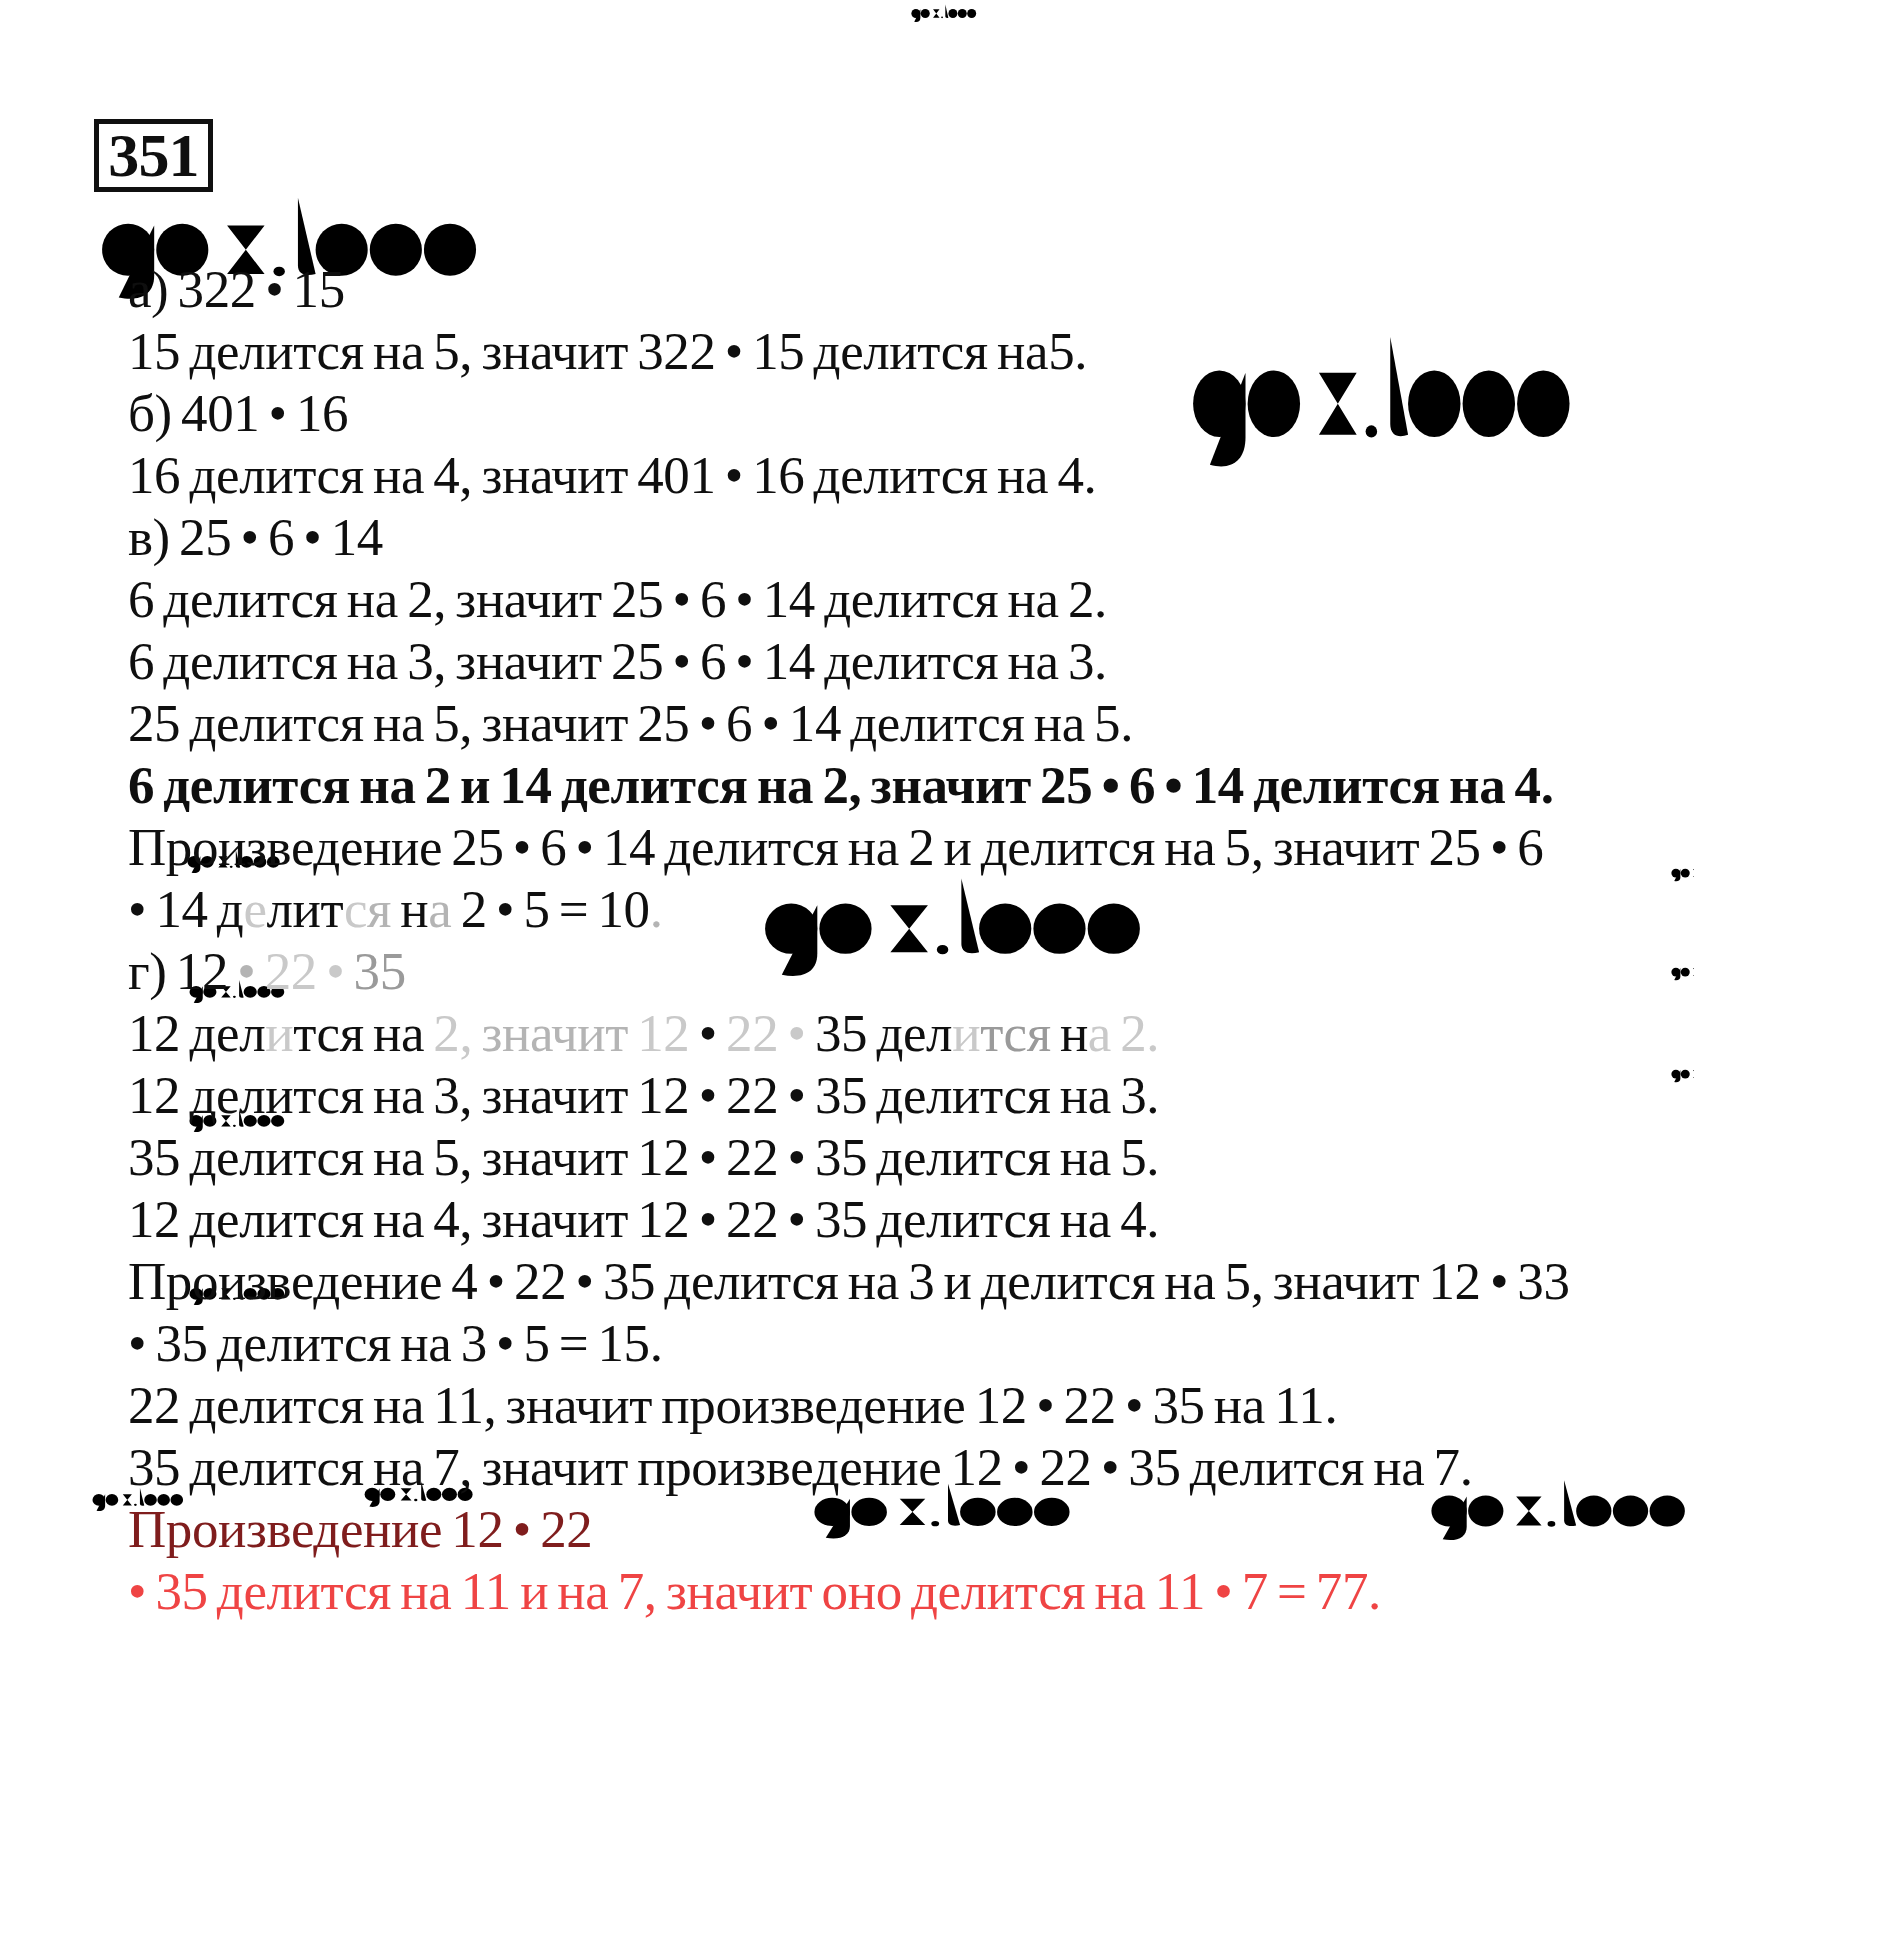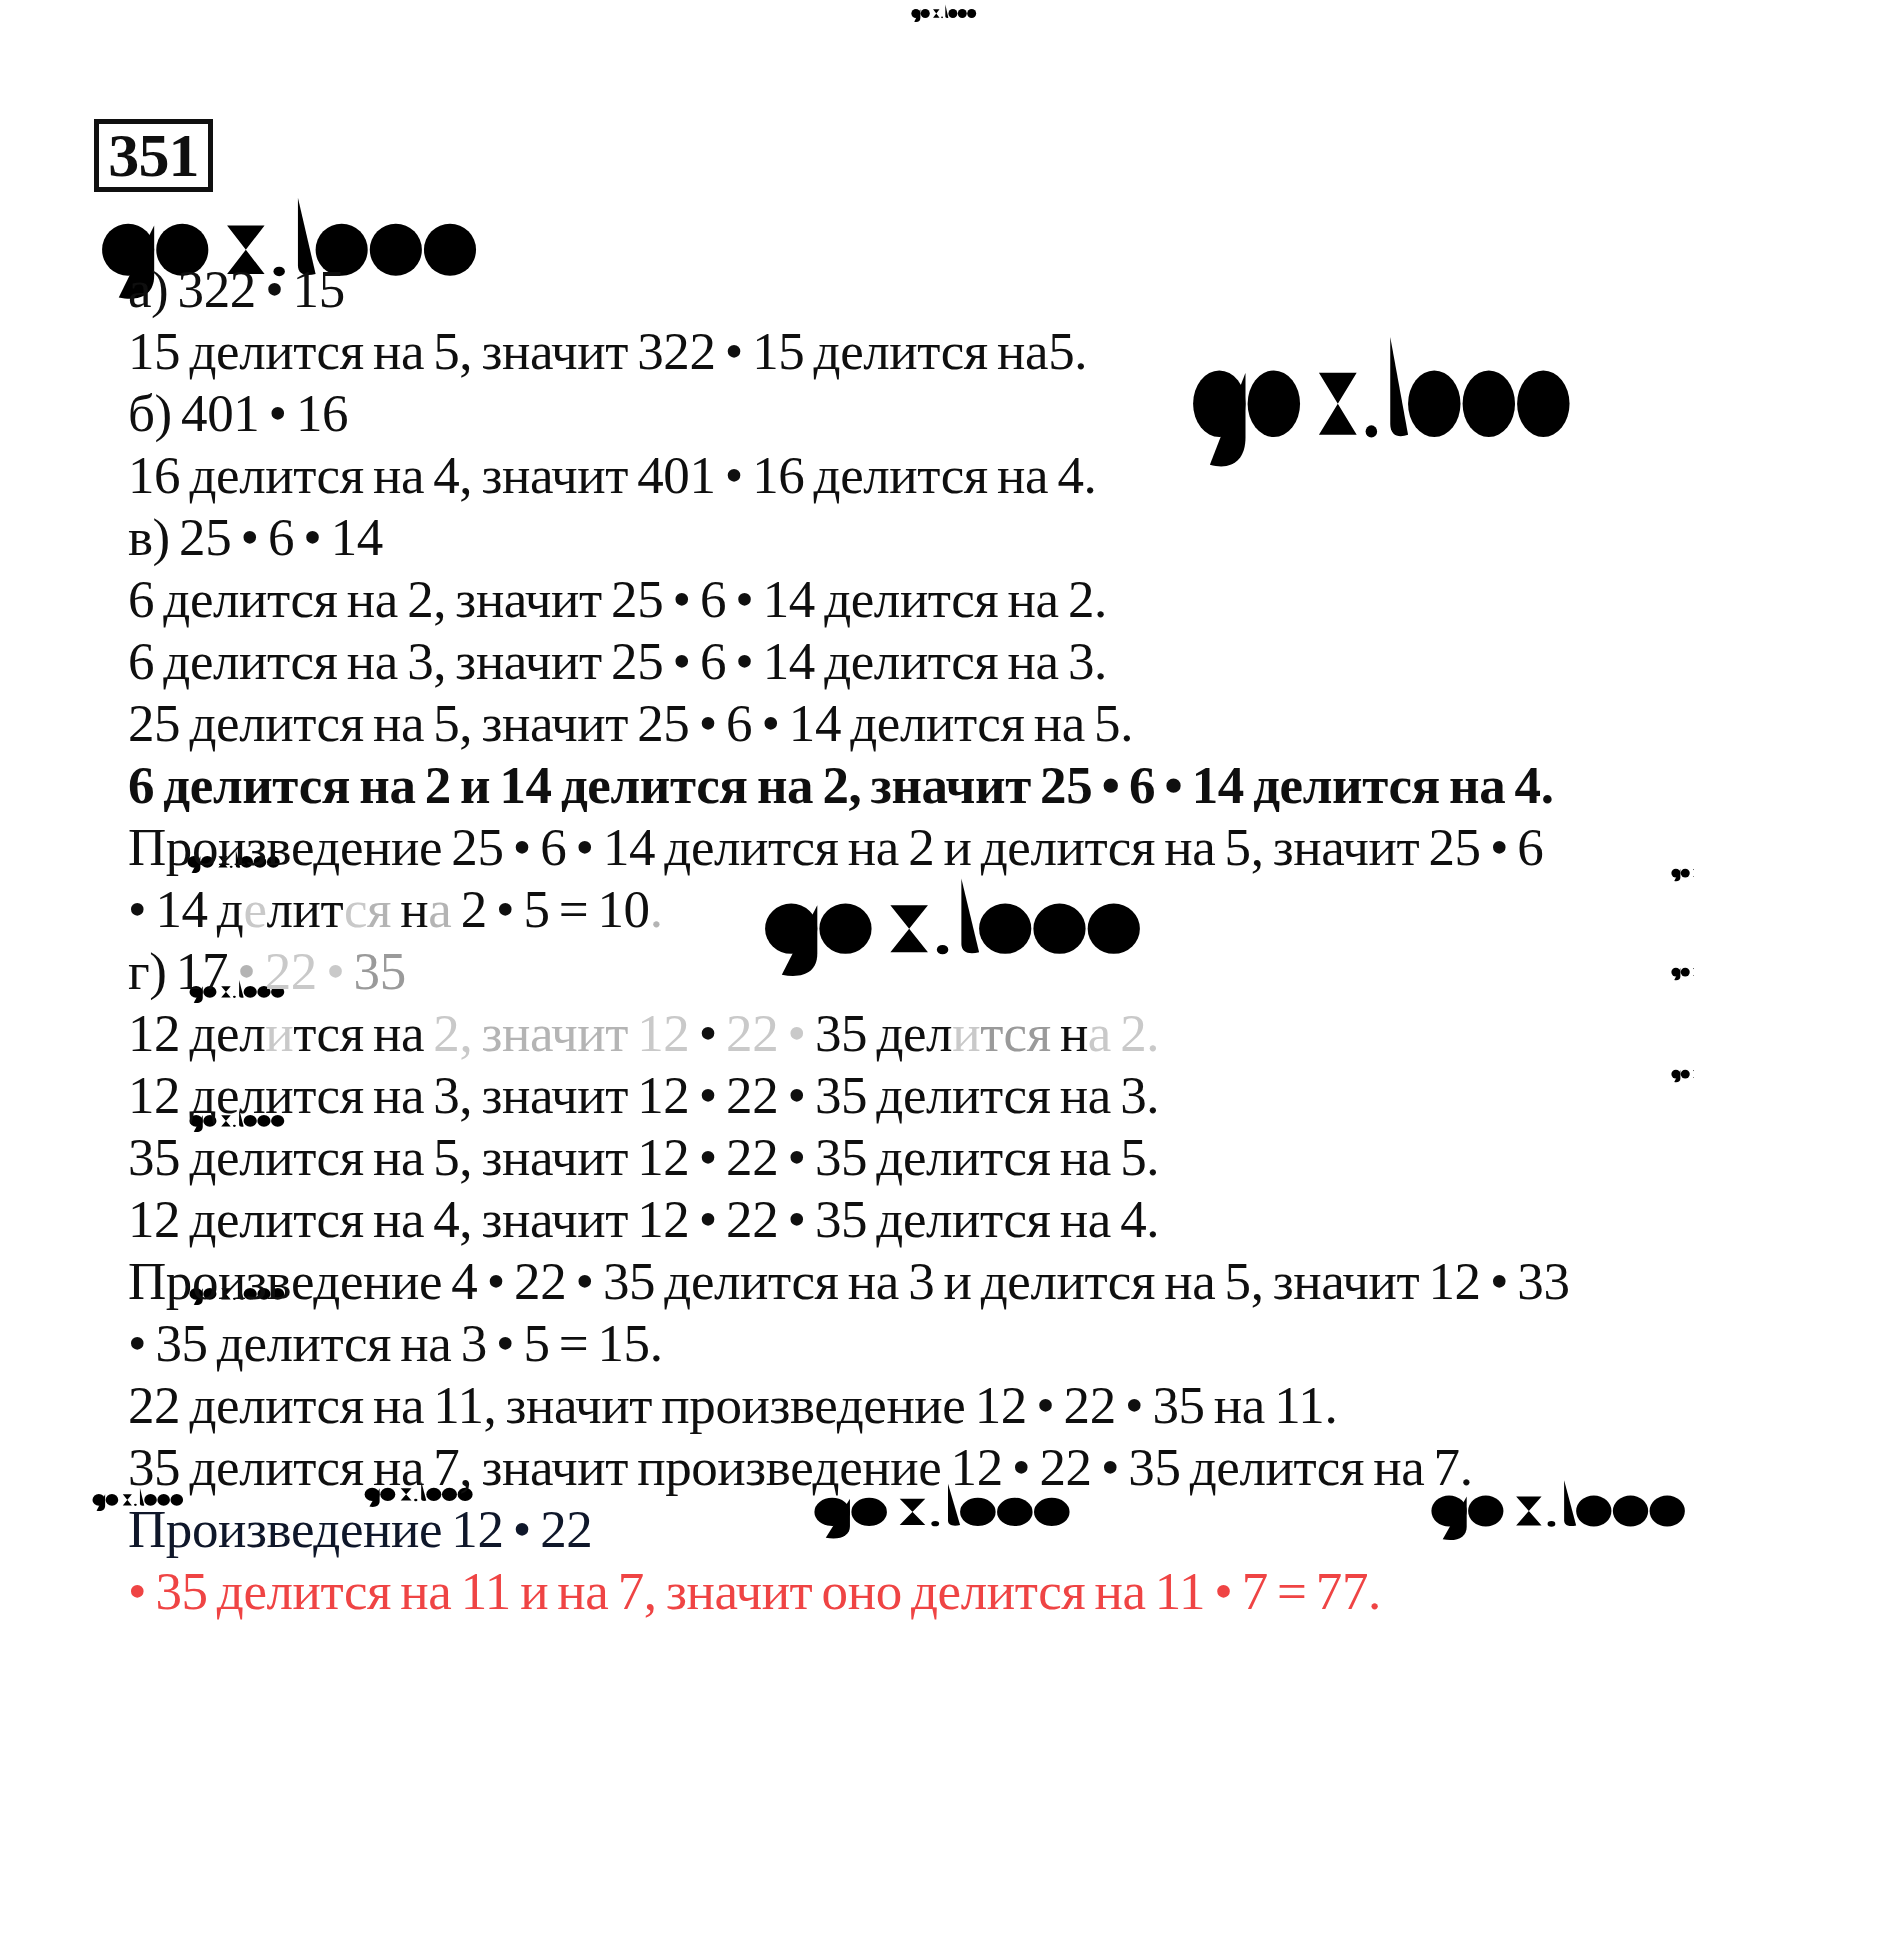--- a/index.html
+++ b/index.html
@@ -138,27 +138,27 @@
       <div class="line"><span style="color: rgb(15, 15, 15);">15 делится на 5, значит 322 • 15 делится на5.</span></div>
       <div class="line"><span style="color: rgb(15, 15, 15);">б) 401 • 16</span></div>
       <div class="line"><span style="color: rgb(15, 15, 15); text-align: center;">16 делится на 4, значит 401 • 16 делится на 4.</span></div>
       <div class="line"><span style="color: rgb(15, 15, 15);">в) 25 • 6 • 14</span></div>
       <div class="line"><span style="color: rgb(15, 15, 15);">6 делится на 2, значит 25 • 6 • 14 делится на 2.</span></div>
       <div class="line"><span style="color: rgb(15, 15, 15);">6 делится на 3, значит 25 • 6 • 14 делится на 3.</span></div>
       <div class="line"><span style="color: rgb(15, 15, 15);">25 делится на 5, значит 25 • 6 • 14 делится на 5.</span></div>
       <div class="line"><span style="color: rgb(15, 15, 15); font-weight: bold;">6 делится на 2 и 14 делится на 2, значит 25 • 6 • 14 делится на 4.</span></div>
       <div class="line"><span style="color: rgb(15, 15, 15);">Произведение 25 • 6 • 14 делится на 2 и делится на 5, значит 25 • 6</span></div>
       <div class="line"><span style="color: rgb(15, 15, 15);">• 14 д</span><span style="color: rgb(201, 201, 201);">е</span><span style="color: rgb(15, 15, 15);">лит</span><span style="color: rgb(201, 201, 201);">с</span><span style="color: rgb(180, 180, 180);">я</span><span style="color: rgb(15, 15, 15);"> н</span><span style="color: rgb(180, 180, 180);">а</span><span style="color: rgb(15, 15, 15);"> 2 • 5 = 10</span><span style="color: rgb(180, 180, 180);">.</span></div>
-      <div class="line"><span style="color: rgb(15, 15, 15);">г) 17 </span><span style="color: rgb(180, 180, 180);">• </span><span style="color: rgb(201, 201, 201);">22</span><span style="color: rgb(201, 201, 201);"> • </span><span style="color: rgb(154, 154, 154);">35</span></div>
+      <div class="line"><span style="color: rgb(15, 15, 15);">г) 12 </span><span style="color: rgb(180, 180, 180);">• </span><span style="color: rgb(201, 201, 201);">22</span><span style="color: rgb(201, 201, 201);"> • </span><span style="color: rgb(154, 154, 154);">35</span></div>
       <div class="line"><span style="color: rgb(15, 15, 15);">12 дел</span><span style="color: rgb(201, 201, 201);">и</span><span style="color: rgb(15, 15, 15);">тся на </span><span style="color: rgb(201, 201, 201);">2,</span><span style="color: rgb(180, 180, 180);"> зна</span><span style="color: rgb(180, 180, 180);">чит </span><span style="color: rgb(201, 201, 201);">12</span><span style="color: rgb(15, 15, 15);"> • </span><span style="color: rgb(201, 201, 201);">22</span><span style="color: rgb(201, 201, 201);"> • </span><span style="color: rgb(15, 15, 15);">35 </span><span style="color: rgb(15, 15, 15);">дел</span><span style="color: rgb(201, 201, 201);">и</span><span style="color: rgb(154, 154, 154);">тся</span><span style="color: rgb(15, 15, 15);"> н</span><span style="color: rgb(201, 201, 201);">а</span><span style="color: rgb(201, 201, 201);"> 2.</span></div>
       <div class="line"><span style="color: rgb(15, 15, 15);">12 делится на 3, значит 12 • 22 • 35 делится на 3.</span></div>
       <div class="line"><span style="color: rgb(15, 15, 15);">35 делится на 5, значит 12 • 22 • 35 делится на 5.</span></div>
       <div class="line"><span style="color: rgb(15, 15, 15);">12 делится на 4, значит 12 • 22 • 35 делится на 4.</span></div>
       <div class="line"><span style="color: rgb(15, 15, 15);">Произведение 4 • 22 • 35 делится на 3 и делится на 5, значит 12 • 33</span></div>
       <div class="line"><span style="color: rgb(15, 15, 15);">• 35 делится на 3 • 5 = 15.</span></div>
       <div class="line"><span style="color: rgb(15, 15, 15);">22 делится на 11, значит произведение 12 • 22 • 35 на 11.</span></div>
       <div class="line"><span style="color: rgb(15, 15, 15);">35 делится на 7, значит произведение 12 • 22 • 35 делится на 7.</span></div>
-      <div class="line"><span style="color: #0f172a;">Произведение 12 • 22</span></div>
+      <div class="line"><span style="color: #7f1d1d;">Произведение 12 • 22</span></div>
       <div class="line"><span style="color: #ef4444;">• 35 делится на 11 и на 7, значит оно делится на 11 • 7 = 77.</span></div>
     </div>
 
 </div>
 
 
 </body></html>

